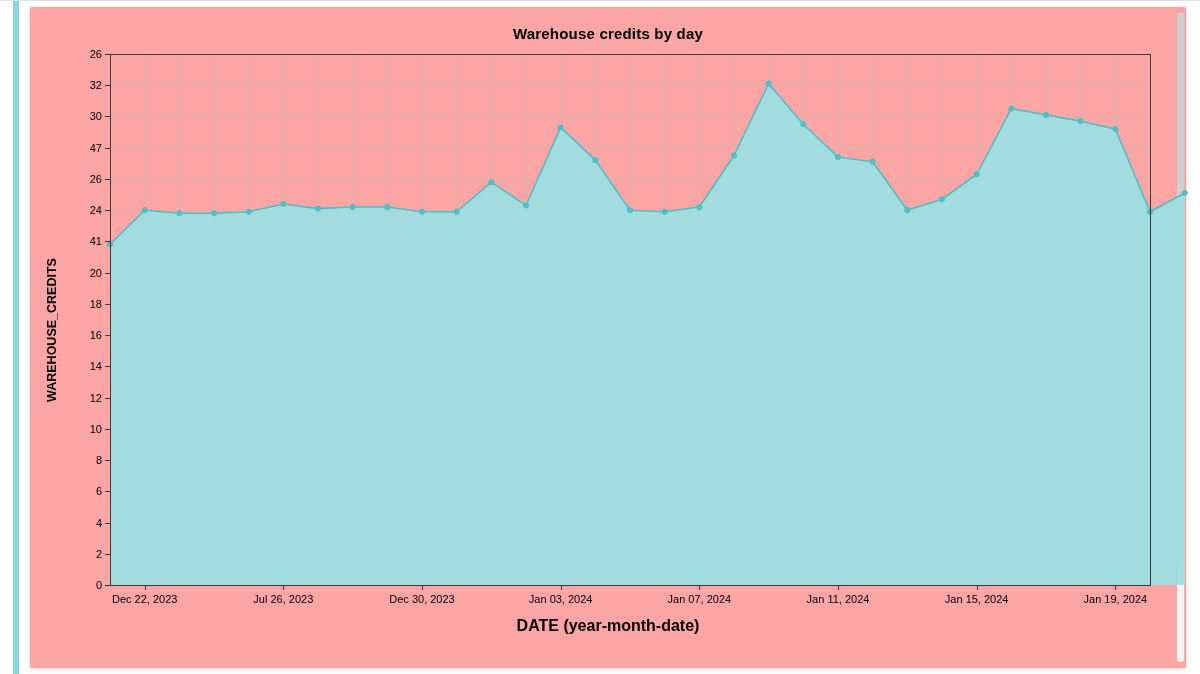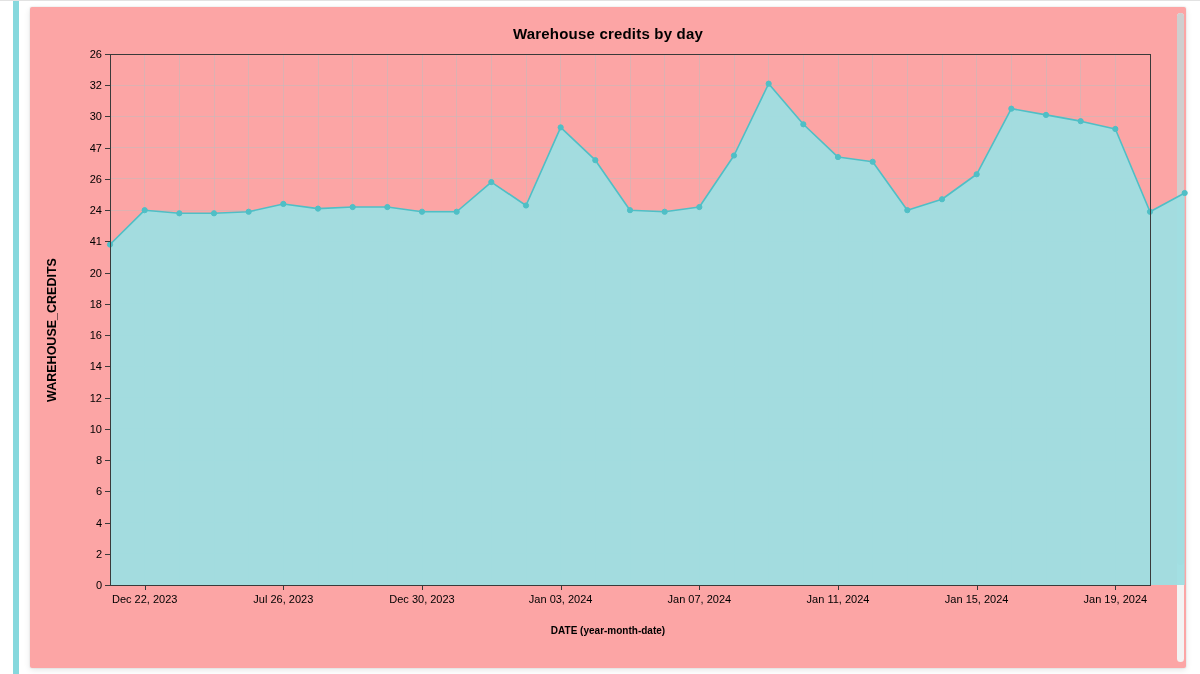--- a/index.html
+++ b/index.html
@@ -47,23 +47,23 @@
     text-align: center;
     font-weight: 700;
     font-size: 15px;
     color: #000;
     margin-bottom: 6px;
     letter-spacing: 0.2px;
   }
   .xlabel {
     text-align: center;
     font-weight: 700;
-    font-size: 10px;
+    font-size: 16px;
     color: #000;
-    margin-top: 14px;
+    margin-top: 6px;
   }
   .ylabel {
     position: absolute;
     left: -6px;
     top: 50%;
     transform: translate(-50%, -50%) rotate(-90deg);
     font-weight: 700;
     font-size: 12.5px;
     color: #000;
     white-space: nowrap;

